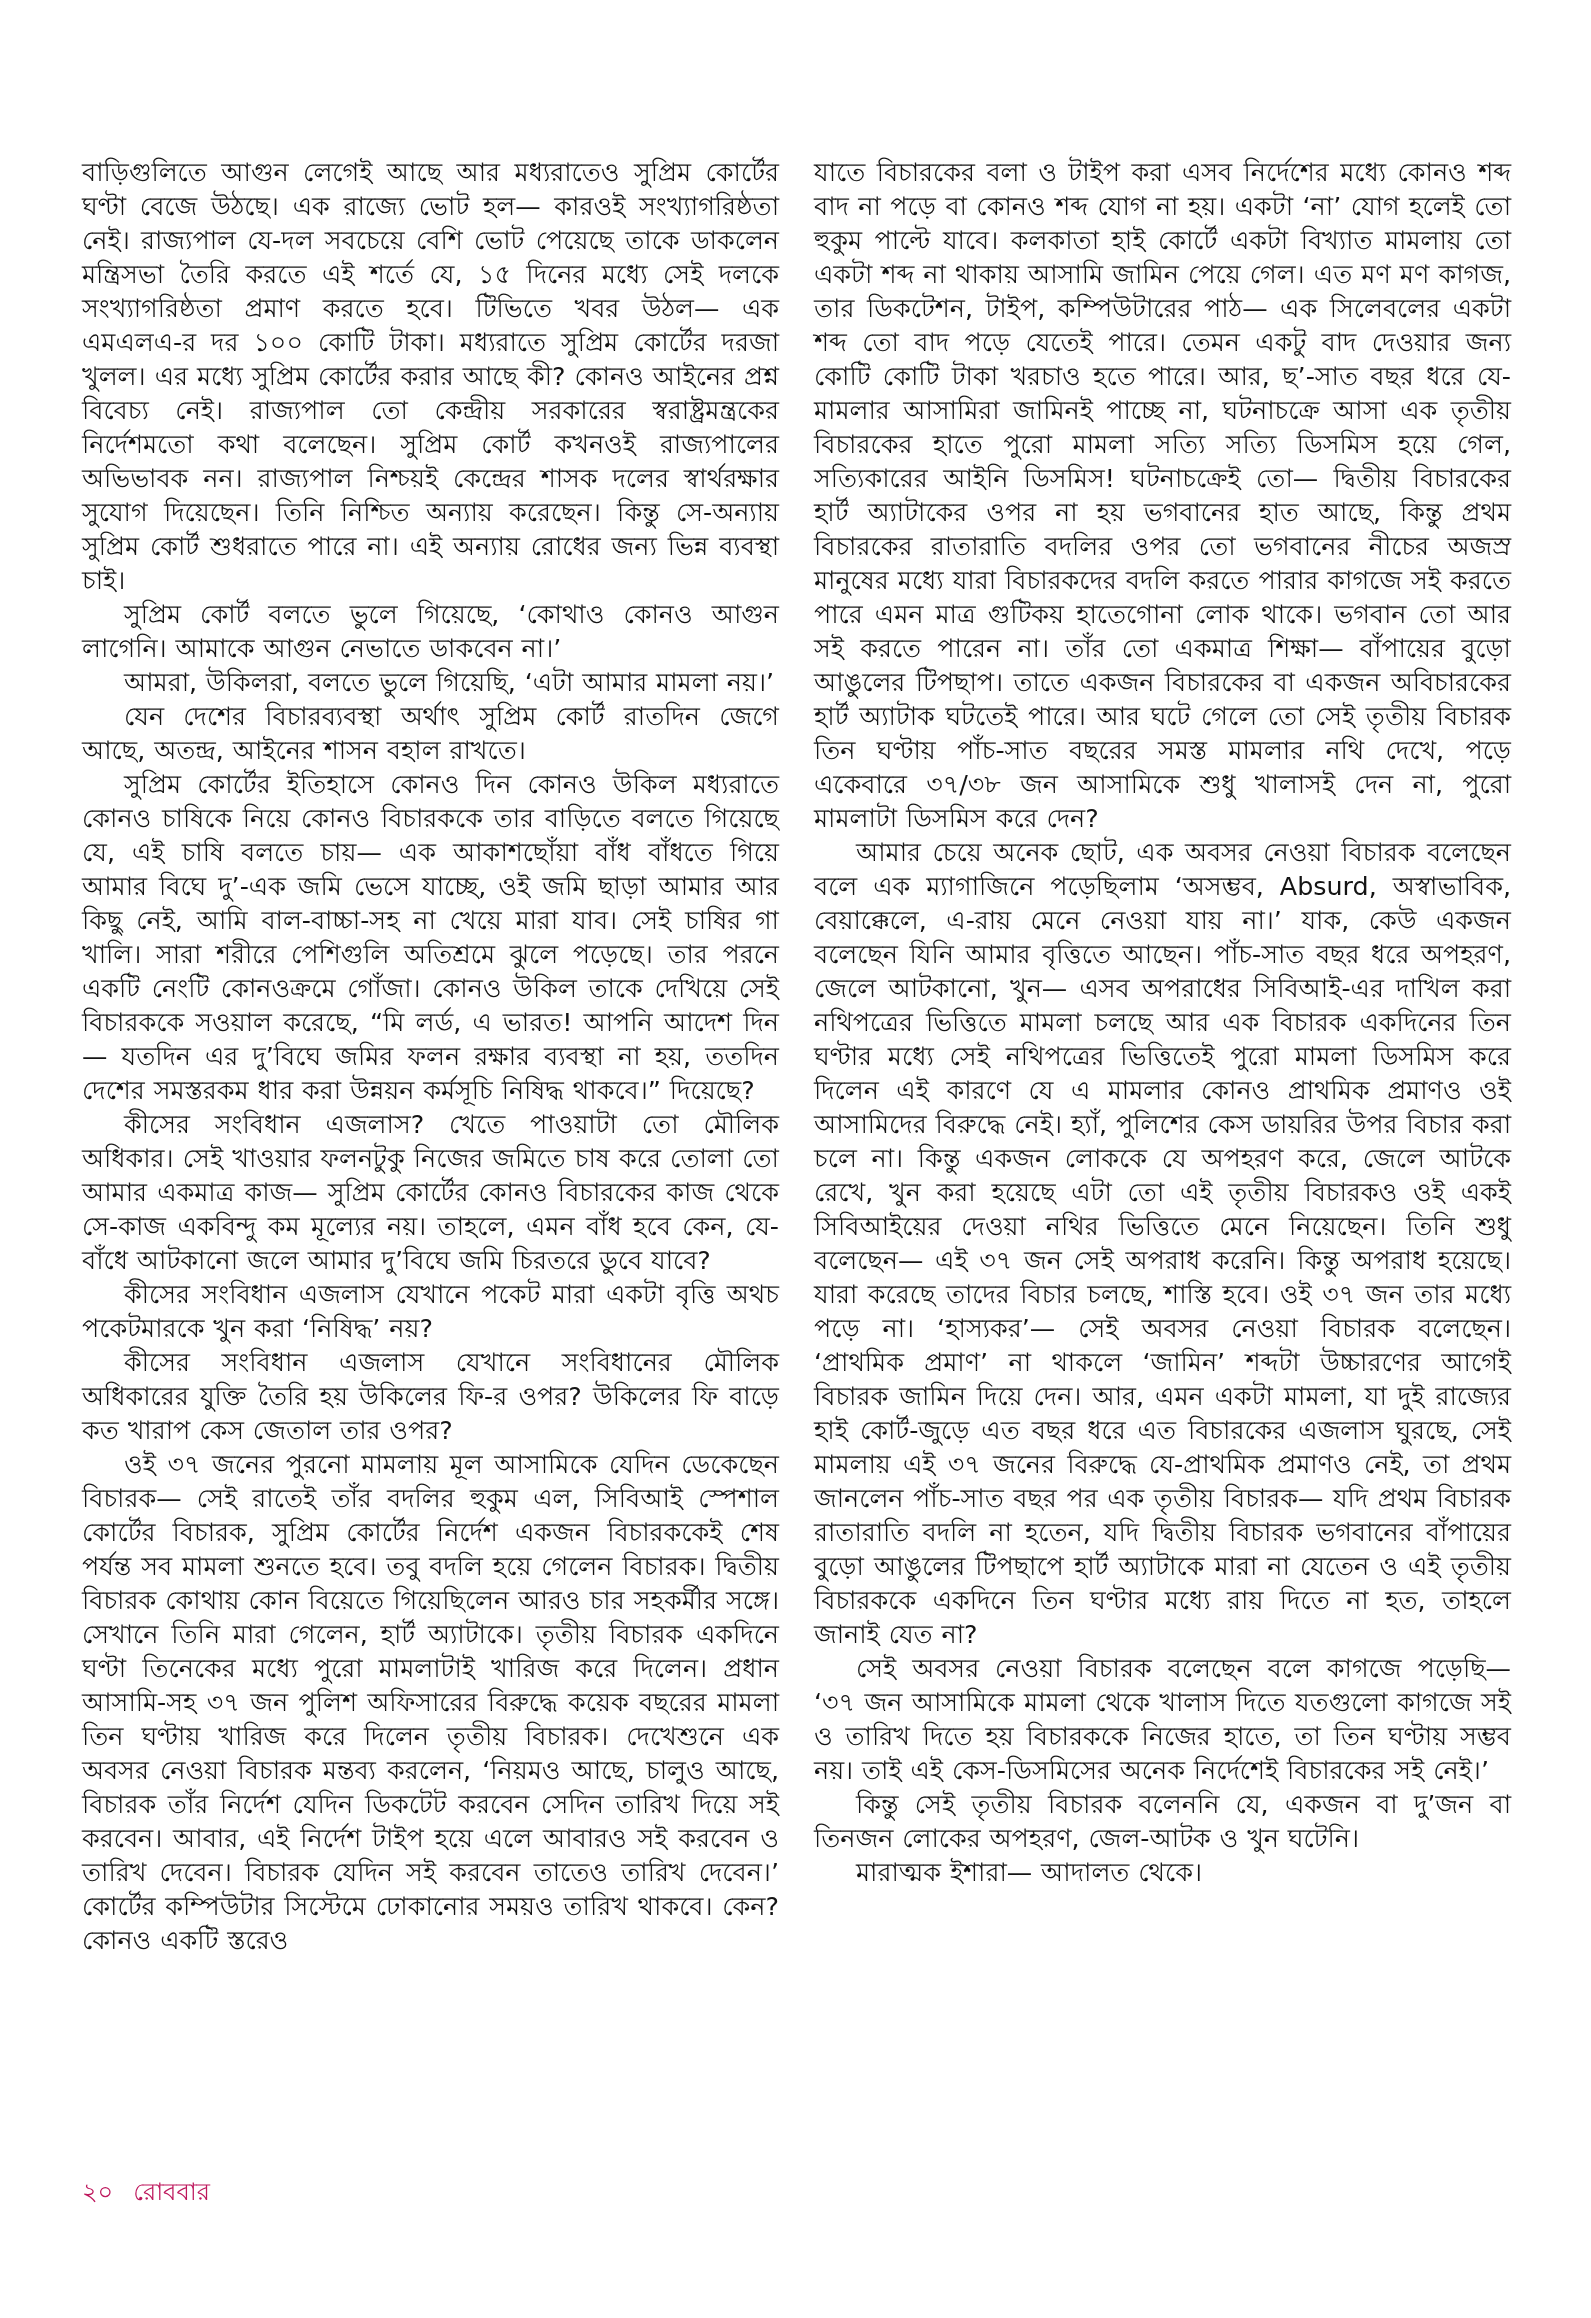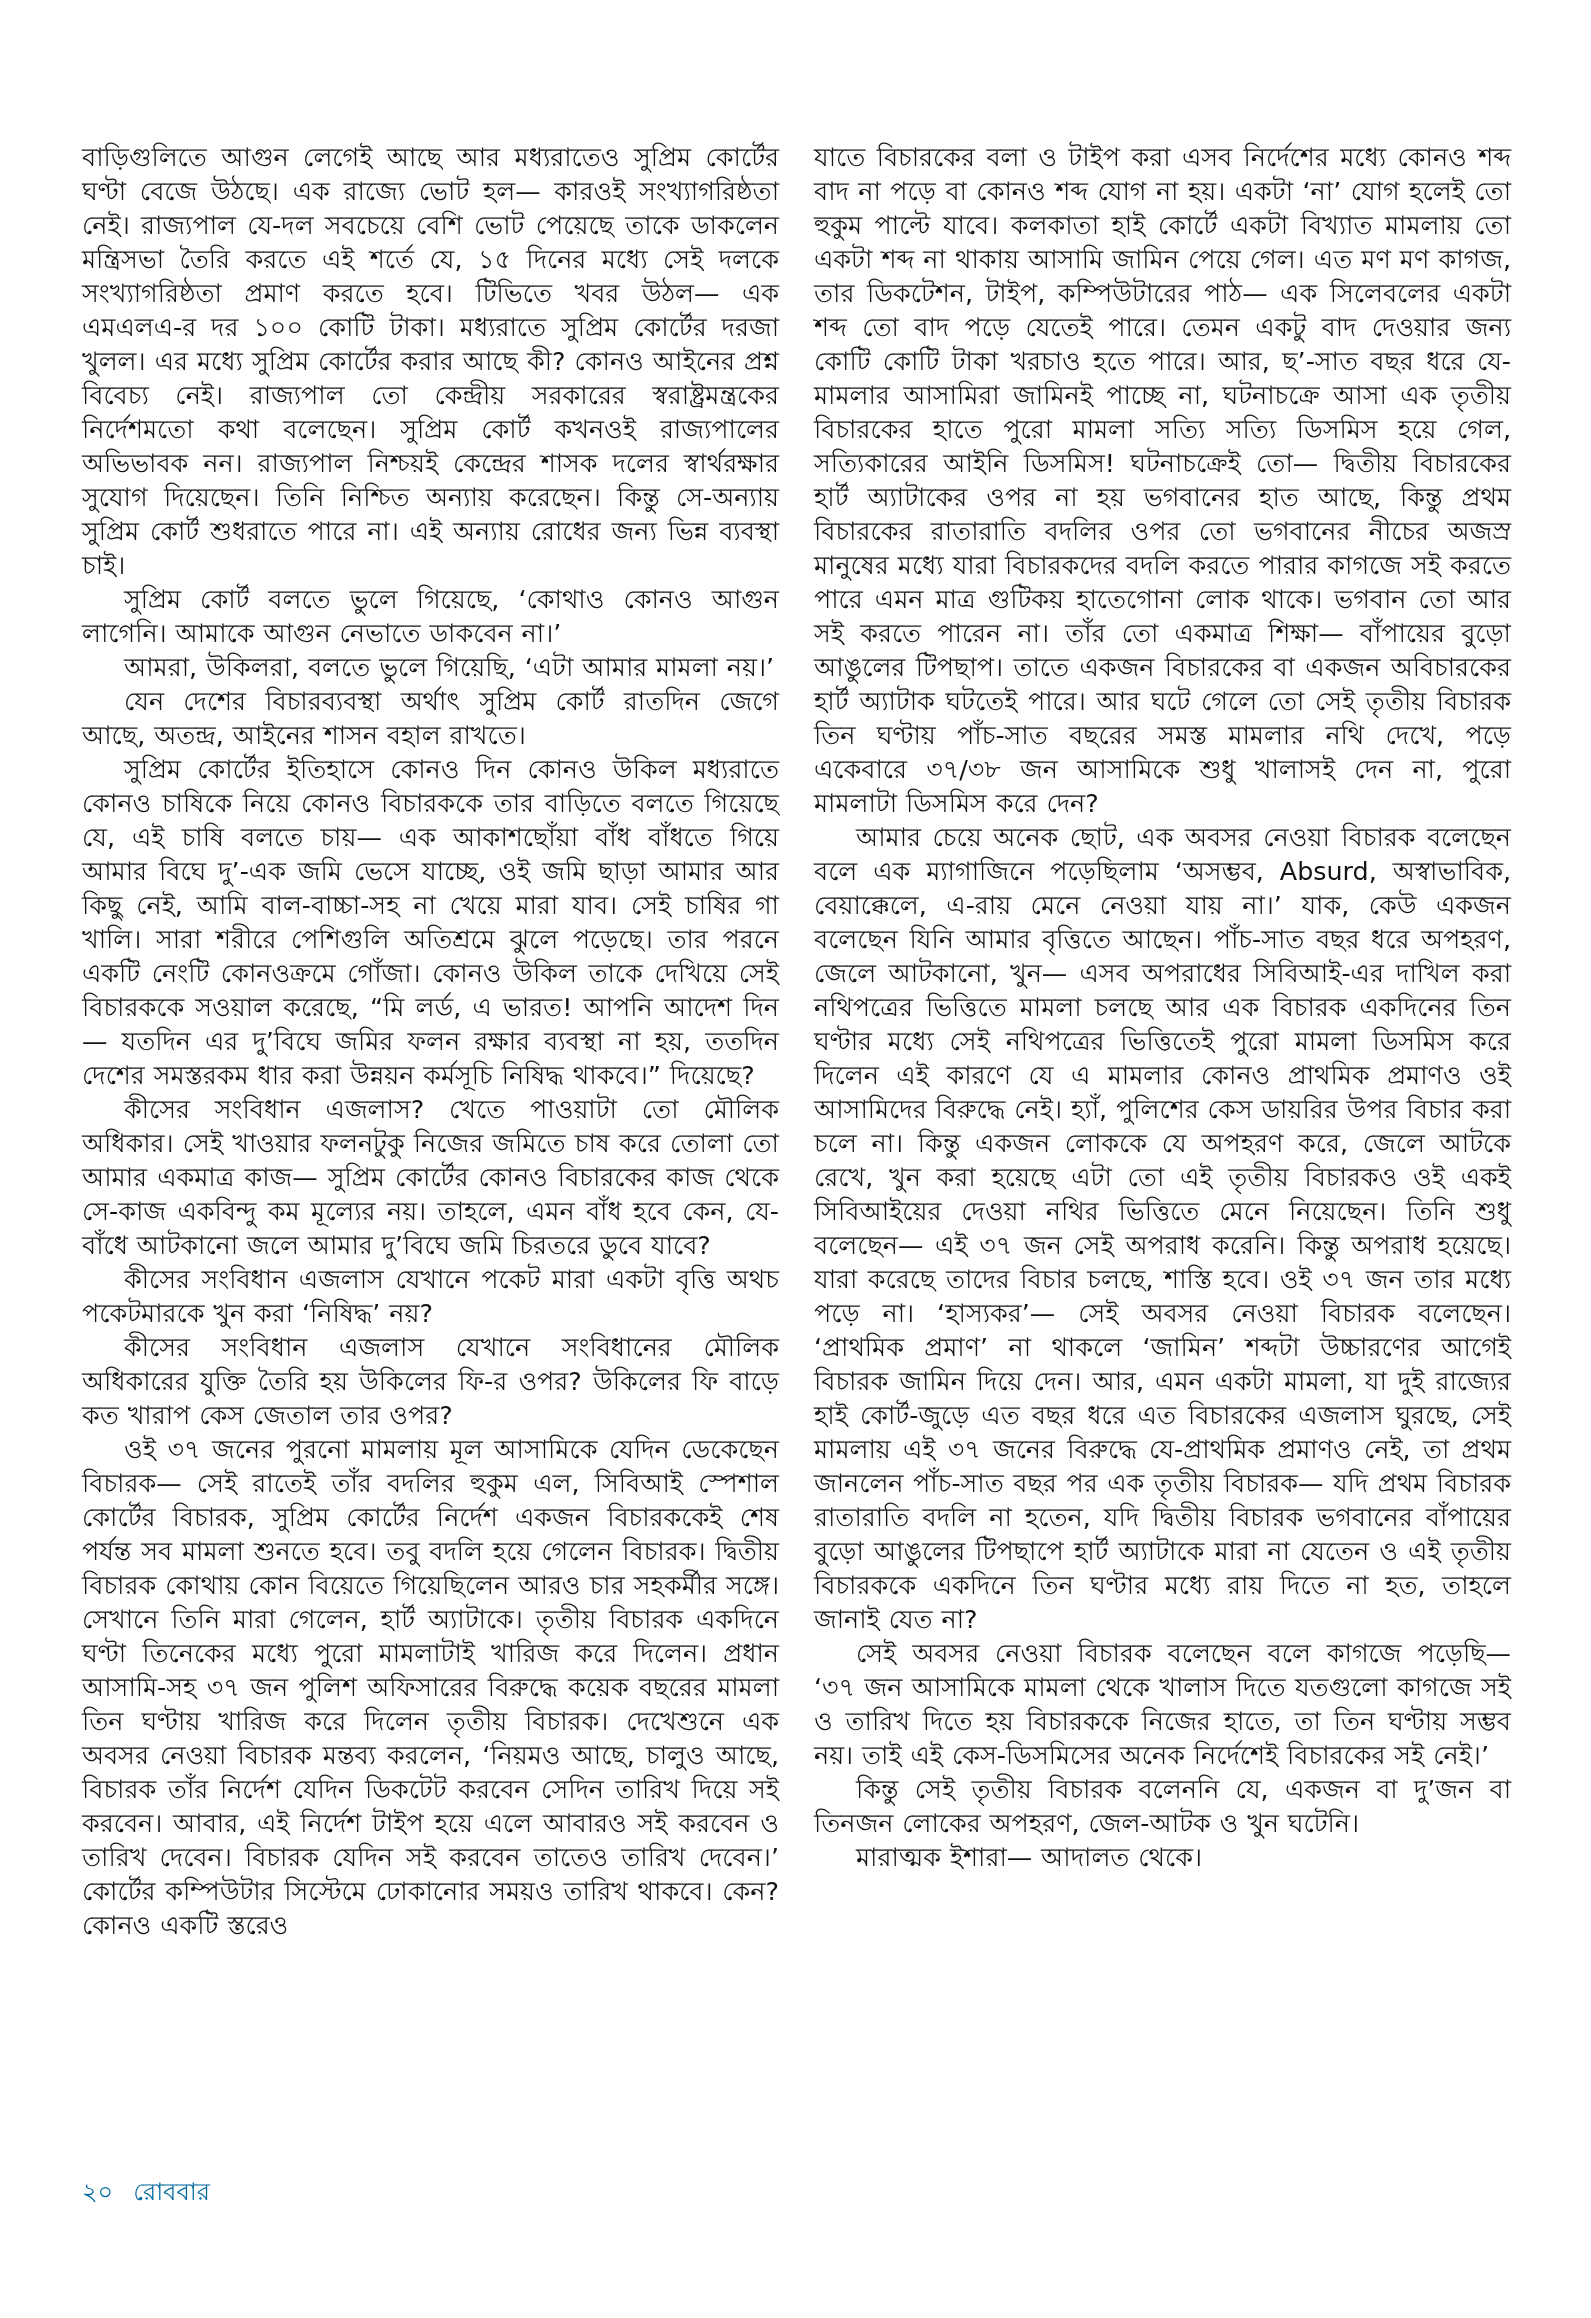--- a/index.html
+++ b/index.html
@@ -7,39 +7,39 @@
     position: relative;
     width: 1591px;
     height: 2319px;
     background: #ffffff;
     font-family: "DejaVu Sans", "Liberation Sans", sans-serif;
     color: #141414;
     overflow: hidden;
   }
   .col {
     position: absolute;
-    top: 140px;
+    top: 155px;
     width: 697px;
     font-size: 25.4px;
     line-height: 34px;
     text-align: justify;
     letter-spacing: 0px;
     word-spacing: 0.8px;
   }
   .col-left  { left: 82px; }
   .col-right { left: 814px; }
   .col p { margin: 0; padding: 0; }
   .col p.ind { text-indent: 42px; }
   .footer {
     position: absolute;
     left: 82px;
     top: 2177px;
     font-size: 24px;
     line-height: 31px;
-    color: #0369a1;
+    color: #be185d;
     white-space: nowrap;
   }
   .footer .pgnum { margin-right: 20px; }
 </style>
 </head>
 <body>
 
 <div class="page">
 
   <div class="col col-left">

